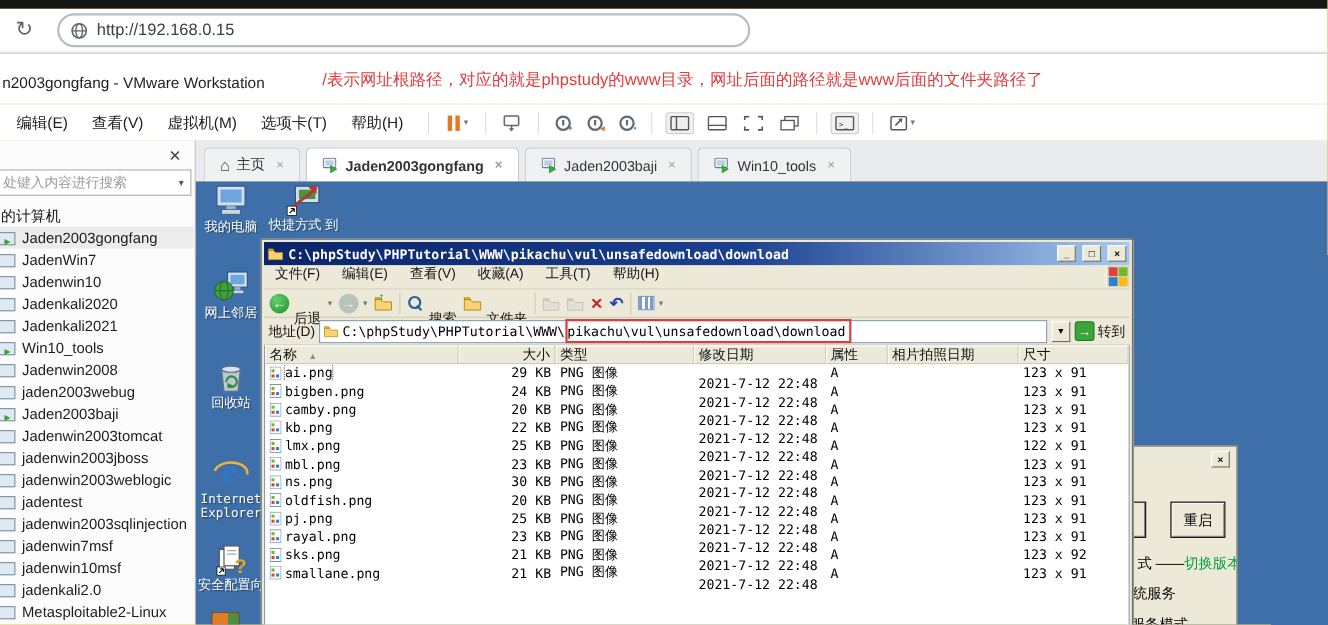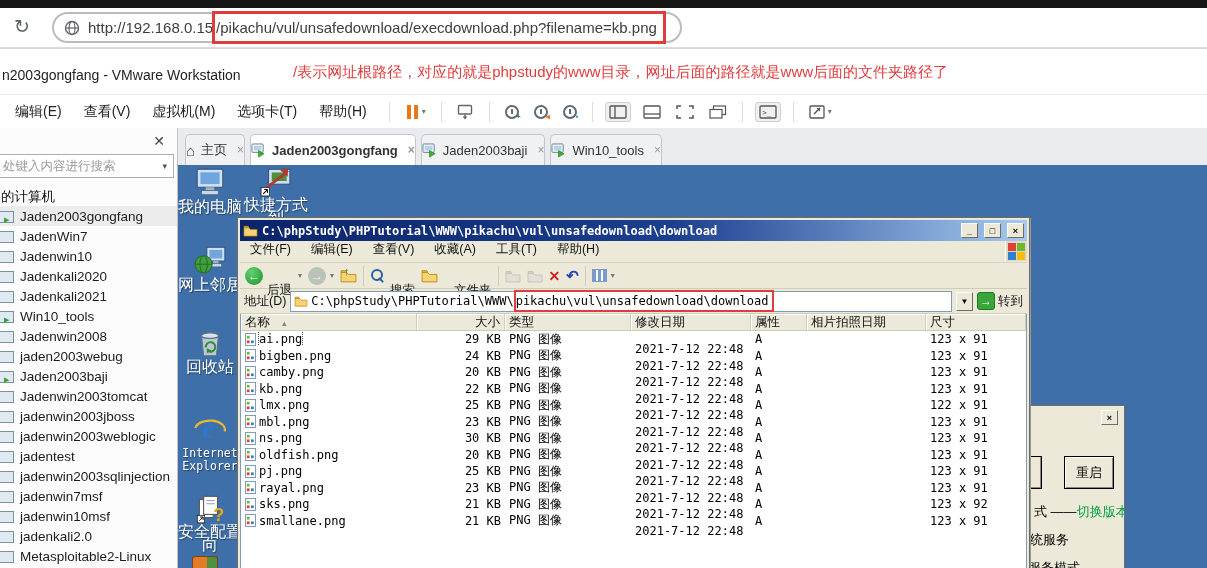--- a/index.html
+++ b/index.html
@@ -34,21 +34,21 @@
 .clockico::before { content:""; position:absolute; left:4px; top:2px; width:2px; height:5px; background:#5f6b73; }
 .badge { position:absolute; right:-4px; bottom:-4px; font-size:8px; font-weight:bold; line-height:1; }
 .badge.plus::before { content:"+"; color:#5f6b73; }
 .badge.orange::before { content:"◂"; color:#e87722; }
 .badge.blue::before { content:"▪"; color:#2d9bd6; }
 .press { border:1px solid #cfcfcf; background:#f0f0f0; border-radius:3px; padding:2px 3px; display:flex; align-items:center; }
 .plain { padding:3px 3px; display:flex; align-items:center; }
 
 
 #tabstrip { position:absolute; left:178px; top:128px; width:1029px; height:37px; background:#e9ebee; display:flex; align-items:flex-end; padding-left:7px; gap:5px; }
-.tab { height:31px; display:flex; align-items:center; gap:6px; padding:0 0; background:#eff1f3; border:1px solid #c3c6ca; border-bottom:none; border-radius:5px 5px 0 0; font-size:13px; color:#333; }
+.tab { height:31px; display:flex; align-items:center; gap:6px; padding:0 14px; background:#eff1f3; border:1px solid #c3c6ca; border-bottom:none; border-radius:5px 5px 0 0; font-size:13px; color:#333; }
 .tab.active { background:#fff; font-weight:bold; }
 .ico-home::before { content:"⌂"; font-size:15px; color:#444; }
 .tab-x { font-size:12px; color:#999; margin-left:4px; }
 .tab-x::before { content:"×"; }
 
 
 #sidebar { position:absolute; left:0; top:128px; width:178px; height:440px; background:#fcfcfc; border-right:1px solid #c2c2c2; overflow:hidden; }
 .sb-close { position:absolute; right:12px; top:5px; font-size:14px; color:#444; }
 .sb-close::before { content:"✕"; }
 .sb-search { position:absolute; left:-22px; top:26px; width:196px; height:24px; border:1px solid #adadad; background:#fff; display:flex; align-items:center; }
@@ -58,21 +58,21 @@
 .sb-list { position:absolute; left:0; top:78px; width:178px; }
 .sb-item { height:20px; display:flex; align-items:center; font-size:13.5px; color:#1c1c1c; white-space:nowrap; padding-left:2px; }
 .sb-item.active { background:#ececec; }
 .sb-ico { position:relative; width:15px; height:13px; margin-right:3px; flex:0 0 auto; }
 .sb-ico::before { content:""; position:absolute; left:-4px; top:1px; width:14px; height:10px; background:#dfe9f2; border:1px solid #7d8fa5; }
 .sb-item.running .sb-ico::after { content:"▶"; position:absolute; left:2px; bottom:-1px; font-size:7px; color:#2ea52e; }
 
 
 #vmscreen { position:absolute; left:178px; top:165px; width:1029px; height:403px; background:#3f6fa8; overflow:hidden; }
 .dicon { position:absolute; width:64px; text-align:center; z-index:1; }
-.dicon .lbl { display:block; margin-top:1px; font-size:16px; color:#fff; text-shadow:1px 1px 1px #26425f; line-height:13px; }
+.dicon .lbl { display:block; margin-top:1px; font-size:12px; color:#fff; text-shadow:1px 1px 1px #26425f; line-height:13px; }
 .mono { font-family:"DejaVu Sans Mono",monospace; }
 
 
 #explorer { position:absolute; left:59px; top:52px; width:793px; height:362px; background:#ece9d8; border:1px solid #6e6d64; box-shadow:1px 1px 0 #9a998c; padding:2px; display:flex; flex-direction:column; z-index:3; }
 .xp-title { height:21px; background:linear-gradient(90deg,#0a246a 0%,#1b3f8f 55%,#a6caf0 100%); display:flex; align-items:center; padding:0 3px; gap:4px; }
 .xp-title .t { color:#fff; font-weight:bold; font-size:12px; font-family:"DejaVu Sans Mono",monospace; white-space:nowrap; overflow:hidden; flex:1; }
 .wbtn { width:17px; height:15px; background:#ece9d8; border:1px solid; border-color:#fff #6e6d64 #6e6d64 #fff; font-size:9px; font-weight:bold; color:#000; display:flex; align-items:center; justify-content:center; margin-left:2px; }
 .xp-menu { height:22px; display:flex; border-bottom:1px solid #d8d4c2; }
 .xmenu { font-size:12.5px; color:#111; padding:0 10px; white-space:nowrap; }
 .winlogo { margin-left:auto; width:22px; height:20px; background:#dcd9c8; border-left:1px solid #fff; display:grid; grid-template-columns:8px 8px; grid-template-rows:8px 8px; gap:1px; place-content:center; }
@@ -168,21 +168,20 @@
 
   <div id="browserbar">
     <span class="reload"></span>
     <div class="url-pill">
       <svg class="globe" width="16" height="16" viewBox="0 0 16 16">
         <circle cx="8" cy="8" r="6.5" fill="none" stroke="#5f6368" stroke-width="1.4"></circle>
         <line x1="1.5" y1="8" x2="14.5" y2="8" stroke="#5f6368" stroke-width="1.2"></line>
         <ellipse cx="8" cy="8" rx="3" ry="6.5" fill="none" stroke="#5f6368" stroke-width="1.2"></ellipse>
       </svg>
       <span class="url-text">http://192.168.0.15</span>
-      <span class="url-text url-hl">/pikachu/vul/unsafedownload/execdownload.php?filename=kb.png</span>
     </div>
   </div>
 
   <div id="vmtitlerow">
     <span class="vm-title">n2003gongfang - VMware Workstation</span>
     <span class="annotation">/表示网址根路径，对应的就是phpstudy的www目录，网址后面的路径就是www后面的文件夹路径了</span>
   </div>
 
   <div id="vmmenubar">
     <div style="display:flex">
@@ -510,21 +509,21 @@
           <svg width="17" height="15" viewBox="0 0 16 14">
               <use href="#ico-folder"></use>
             </svg>
           <span class="uparrow"></span>
         </span>
         <span class="xsep"></span>
         <span style="display:flex;align-items:center;gap:4px">
           <span class="mag"></span>
           <span class="tlabel">搜索</span>
         </span>
-        <span style="display:flex;align-items:center;gap:16px">
+        <span style="display:flex;align-items:center;gap:4px">
           <svg width="17" height="15" viewBox="0 0 16 14">
               <use href="#ico-folder"></use>
             </svg>
           <span class="tlabel">文件夹</span>
         </span>
         <span class="xsep"></span>
         <svg class="gicon" width="16" height="14" viewBox="0 0 16 14">
             <use href="#ico-folder"></use>
           </svg>
         <svg class="gicon" width="16" height="14" viewBox="0 0 16 14">

